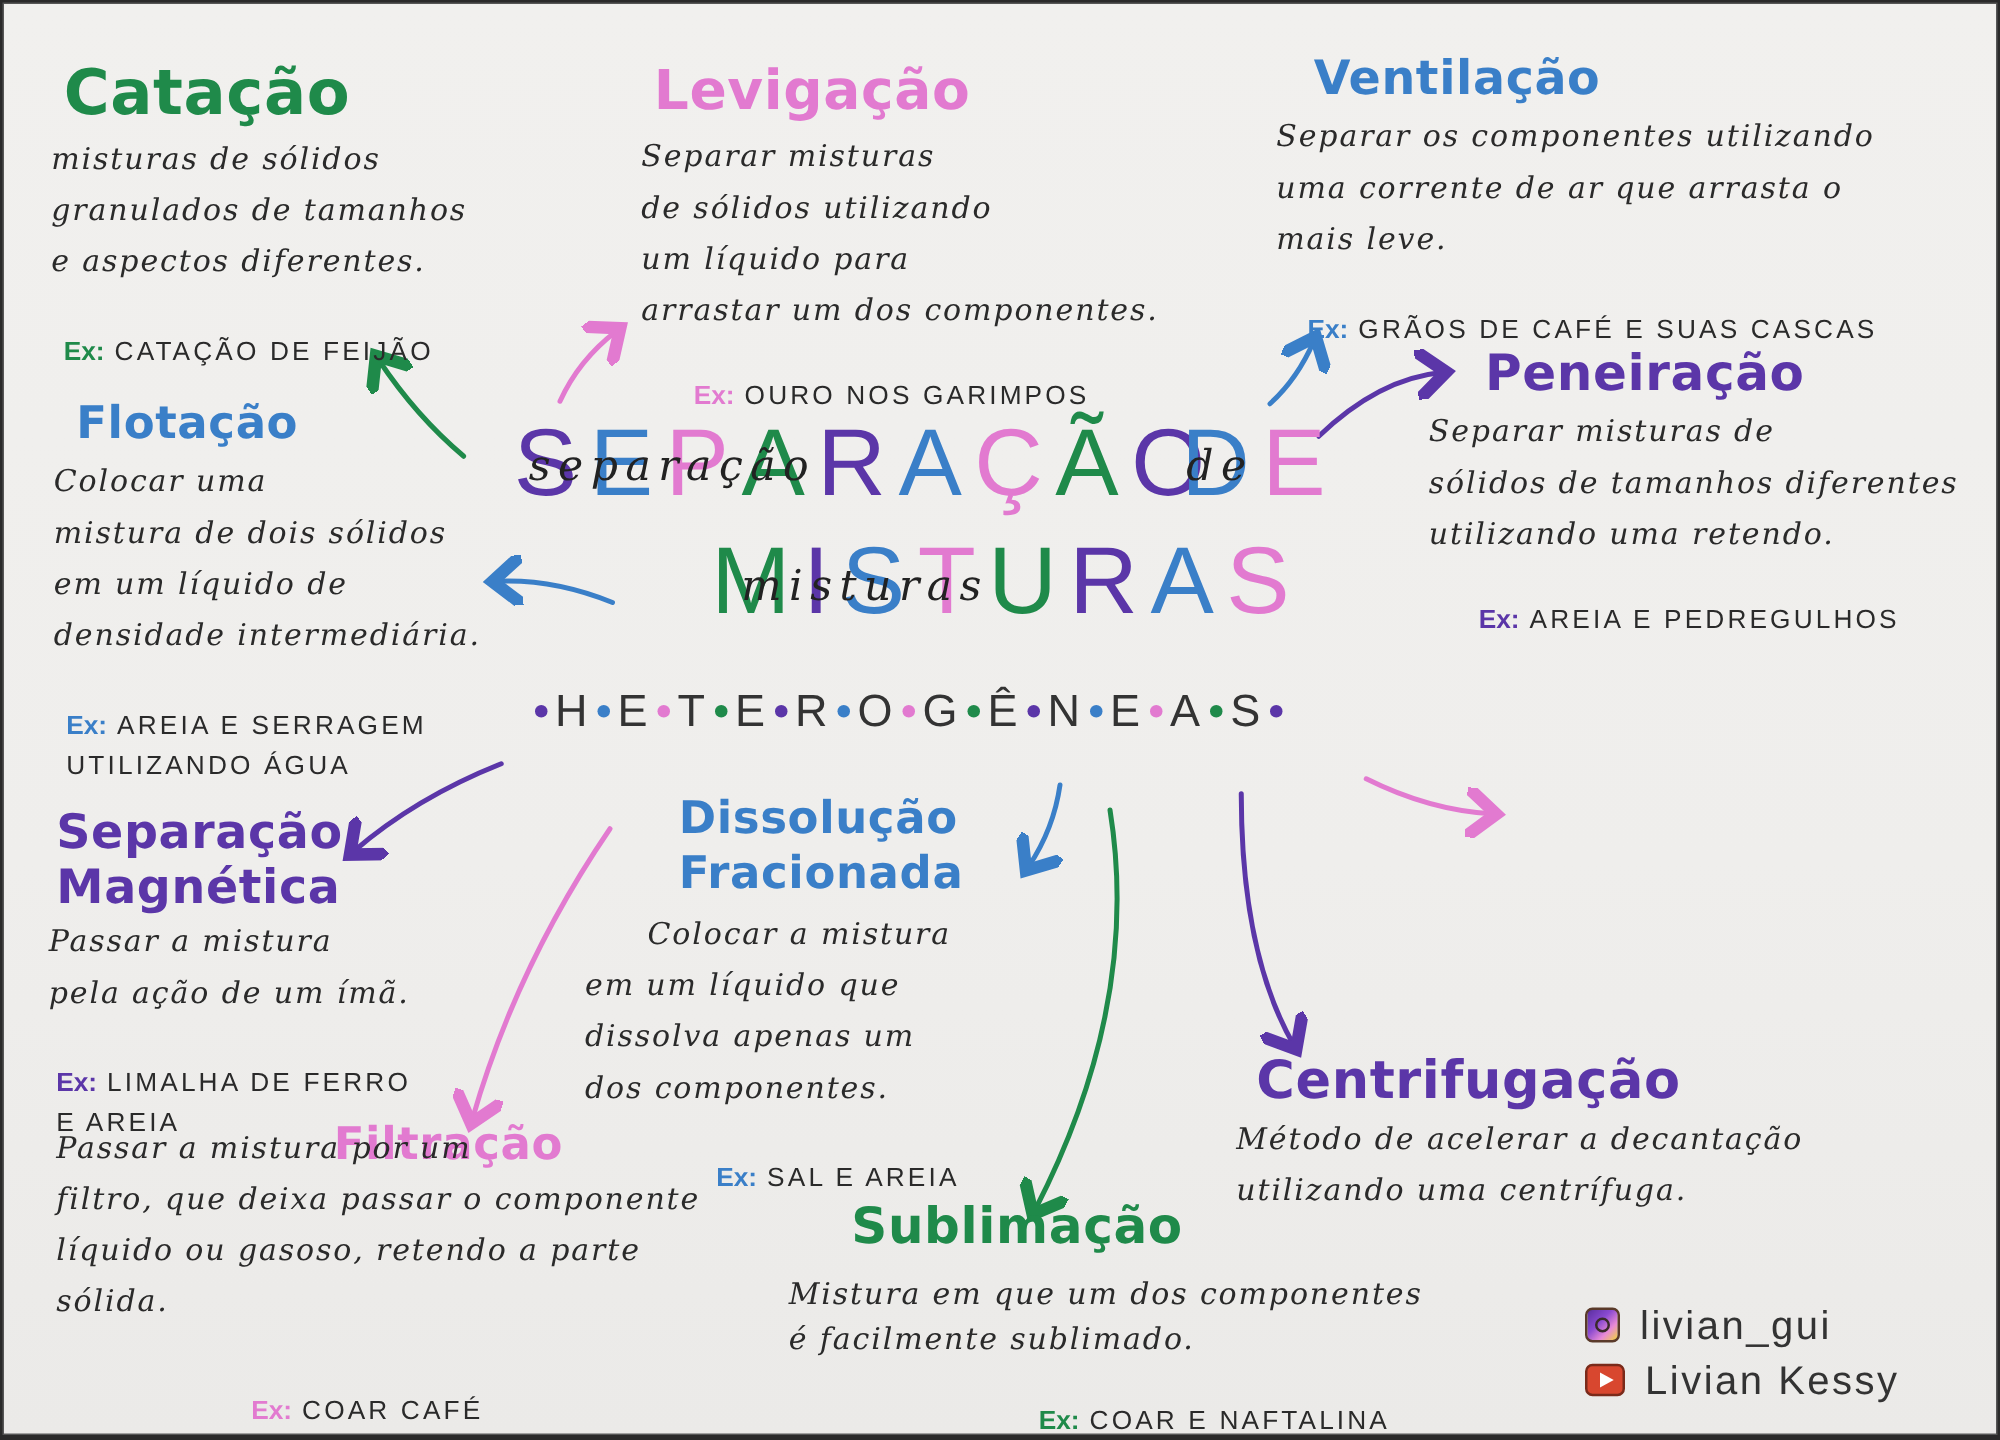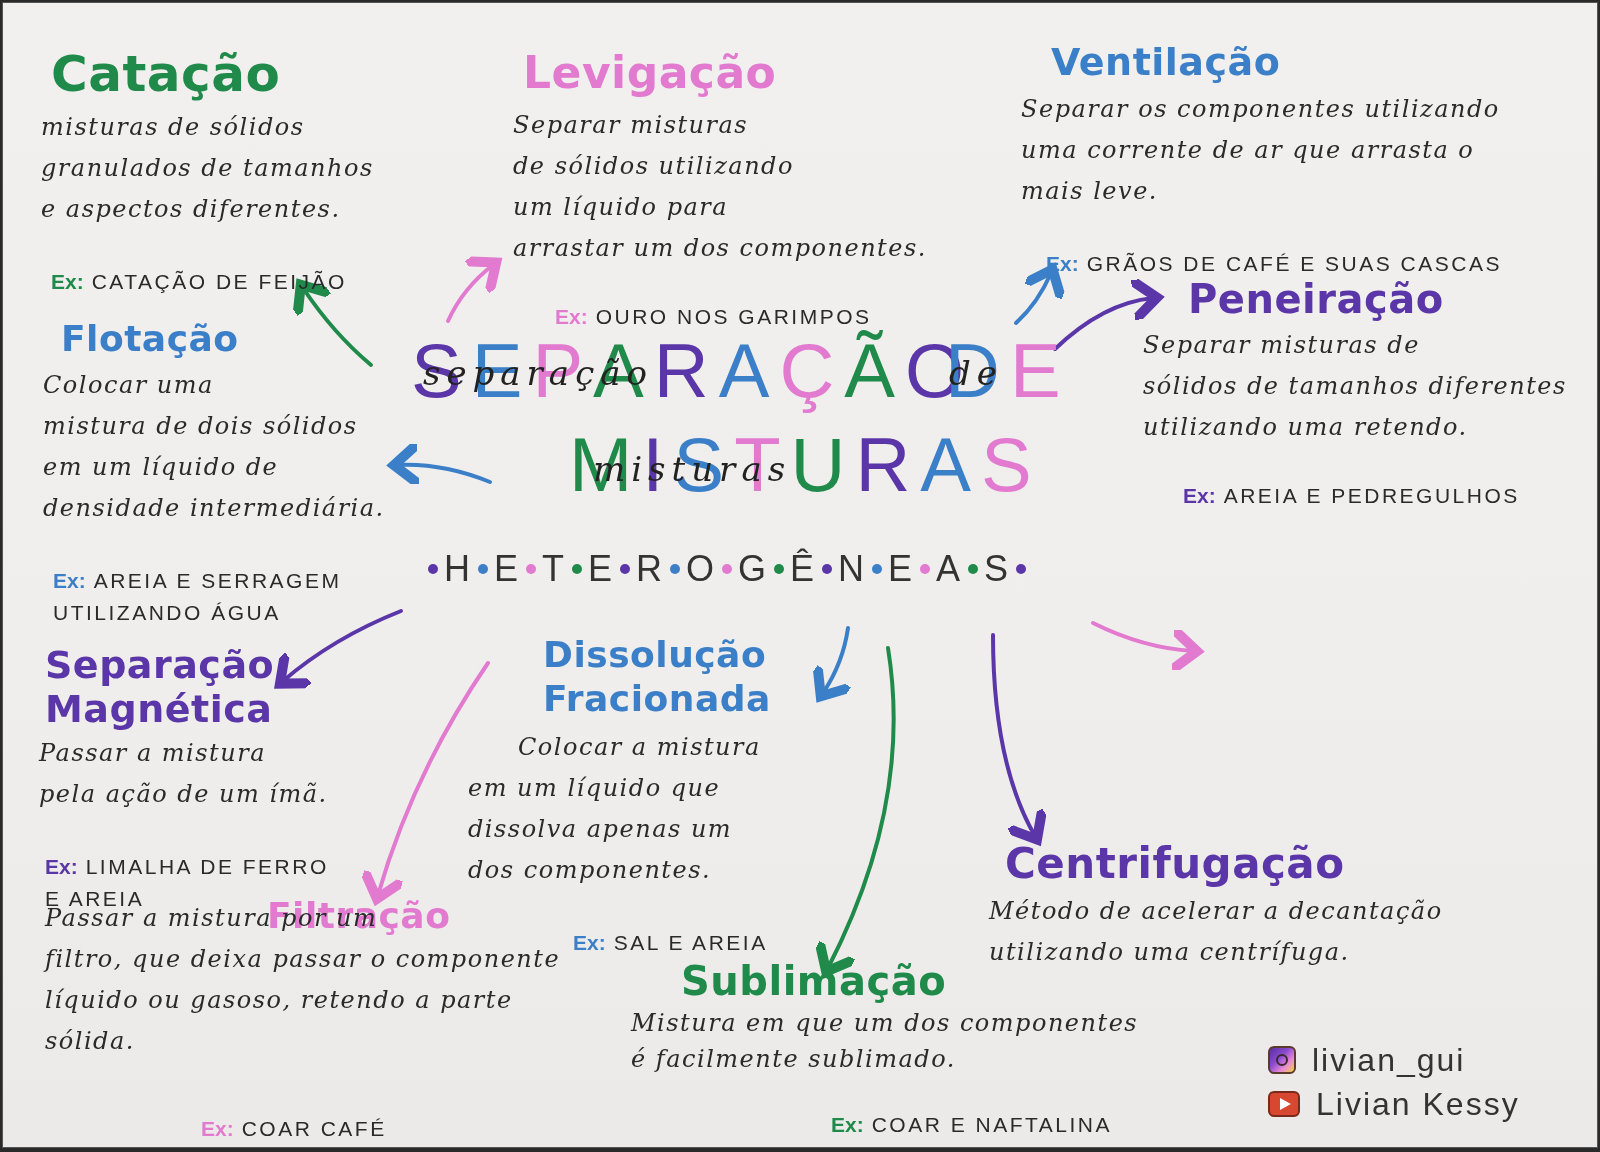--- a/index.html
+++ b/index.html
@@ -227,21 +227,21 @@
 sólida.</div>
   </div>
   <div class="node" style="left:198px; top:1078px;">
     <div class="ex">
       <span class="lbl pink">Ex:</span><span>COAR CAFÉ</span>
     </div>
   </div>
 
   <div class="node" style="left:678px; top:958px;">
     <div class="title green" style="font-size:40px;">Sublimação</div>
-    <div class="desc" style="margin-top:4px; margin-left:-50px; line-height:36px;">Mistura em que um dos componentes
+    <div class="desc" style="margin-top:16px; margin-left:-50px; line-height:36px;">Mistura em que um dos componentes
 é facilmente sublimado.</div>
     <div class="ex" style="margin-left:150px;">
       <span class="lbl green">Ex:</span><span>COAR E NAFTALINA</span>
     </div>
   </div>
 
   <div class="center-title" style="left:408px; top:330px;">
     <span class="purple">S</span><span class="blue">E</span><span class="pink">P</span><span class="green">A</span><span class="purple">R</span><span class="blue">A</span><span class="pink">Ç</span><span class="green">Ã</span><span class="purple">O</span>
   </div>
   <div class="center-title" style="left:942px; top:330px;">

